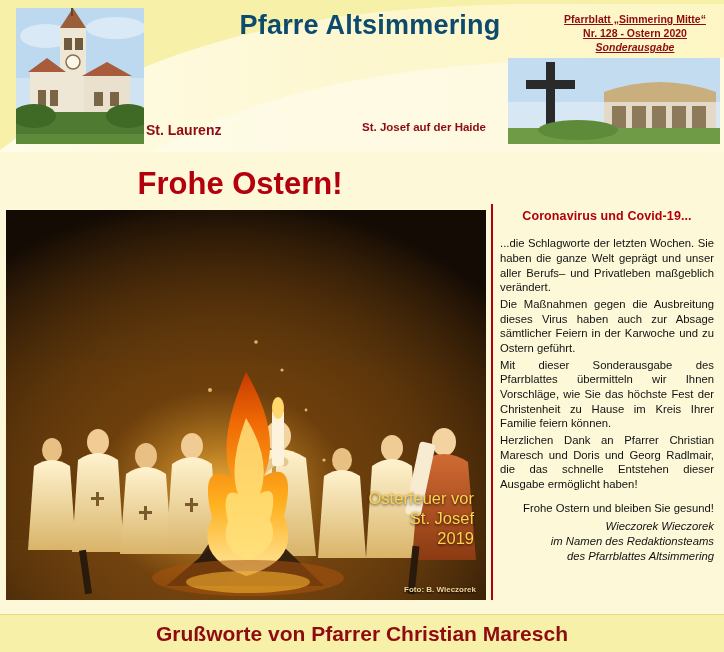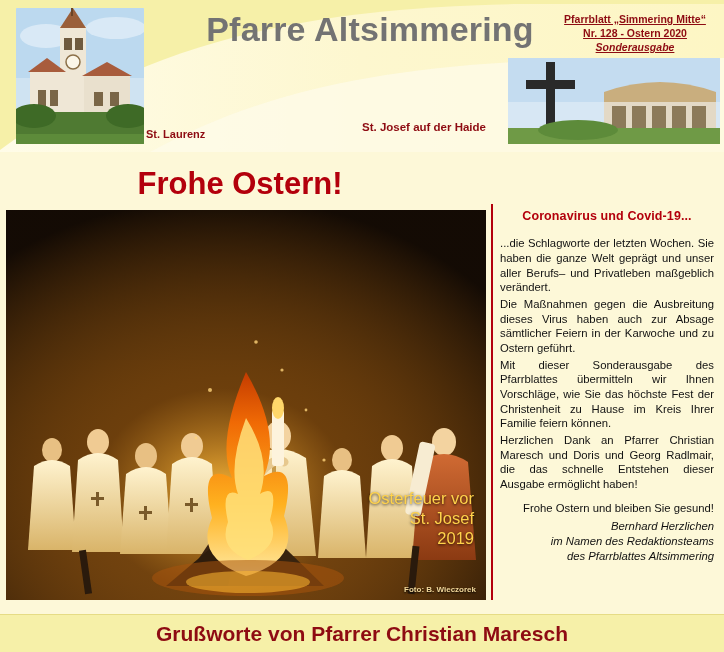--- a/index.html
+++ b/index.html
@@ -32,23 +32,23 @@
   .header-swoosh {
     position: absolute;
     left: 0; top: 0;
     width: 724px; height: 152px;
   }
   .header-title {
     position: absolute;
     left: 190px; top: 10px;
     width: 360px;
     text-align: center;
-    font-size: 34px;
-    font-weight: bold;
-    color: #737373;
+    font-size: 27px;
+    font-weight: bold;
+    color: #0c4a6e;
     letter-spacing: 0.2px;
   }
   .masthead {
     position: absolute;
     left: 552px; top: 12px;
     width: 166px;
     text-align: center;
     color: #8e0b12;
     font-size: 10.5px;
     font-weight: bold;
@@ -67,22 +67,22 @@
     border-radius: 1px;
   }
   .cross-photo {
     position: absolute;
     left: 508px; top: 58px;
     width: 212px; height: 86px;
     overflow: hidden;
   }
   .caption-left {
     position: absolute;
-    left: 146px; top: 128px;
-    font-size: 11px;
+    left: 146px; top: 122px;
+    font-size: 14px;
     font-weight: bold;
     color: #8e0b12;
     text-align: right;
   }
   .caption-right {
     position: absolute;
     left: 362px; top: 121px;
     font-size: 11.5px;
     font-weight: bold;
     color: #8e0b12;
@@ -376,21 +376,21 @@
     <div class="divider"></div>
 
     <div class="col-right">
       <h2>Coronavirus und Covid-19...</h2>
       <p>...die Schlagworte der letzten Wochen. Sie haben die ganze Welt geprägt und unser aller Berufs– und Privatleben maßgeblich verändert.</p>
       <p>Die Maßnahmen gegen die Ausbreitung dieses Virus haben auch zur Absage sämtlicher Feiern in der Karwoche und zu Ostern geführt.</p>
       <p>Mit dieser Sonderausgabe des Pfarrblattes übermitteln wir Ihnen Vorschläge, wie Sie das höchste Fest der Christenheit zu Hause im Kreis Ihrer Familie feiern können.</p>
       <p>Herzlichen Dank an Pfarrer Christian Maresch und Doris und Georg Radlmair, die das schnelle Entstehen dieser Ausgabe ermöglicht haben!</p>
       <p class="nojust spaced">Frohe Ostern und bleiben Sie gesund!</p>
       <div class="signature">
-        <div>Bernhard Herzlichen</div>
+        <div>Wieczorek Wieczorek</div>
         <div>im Namen des Redaktionsteams</div>
         <div>des Pfarrblattes Altsimmering</div>
       </div>
     </div>
   </div>
 
   <div class="footer">
     <div class="footer-text">Grußworte von Pfarrer Christian Maresch</div>
   </div>
 

